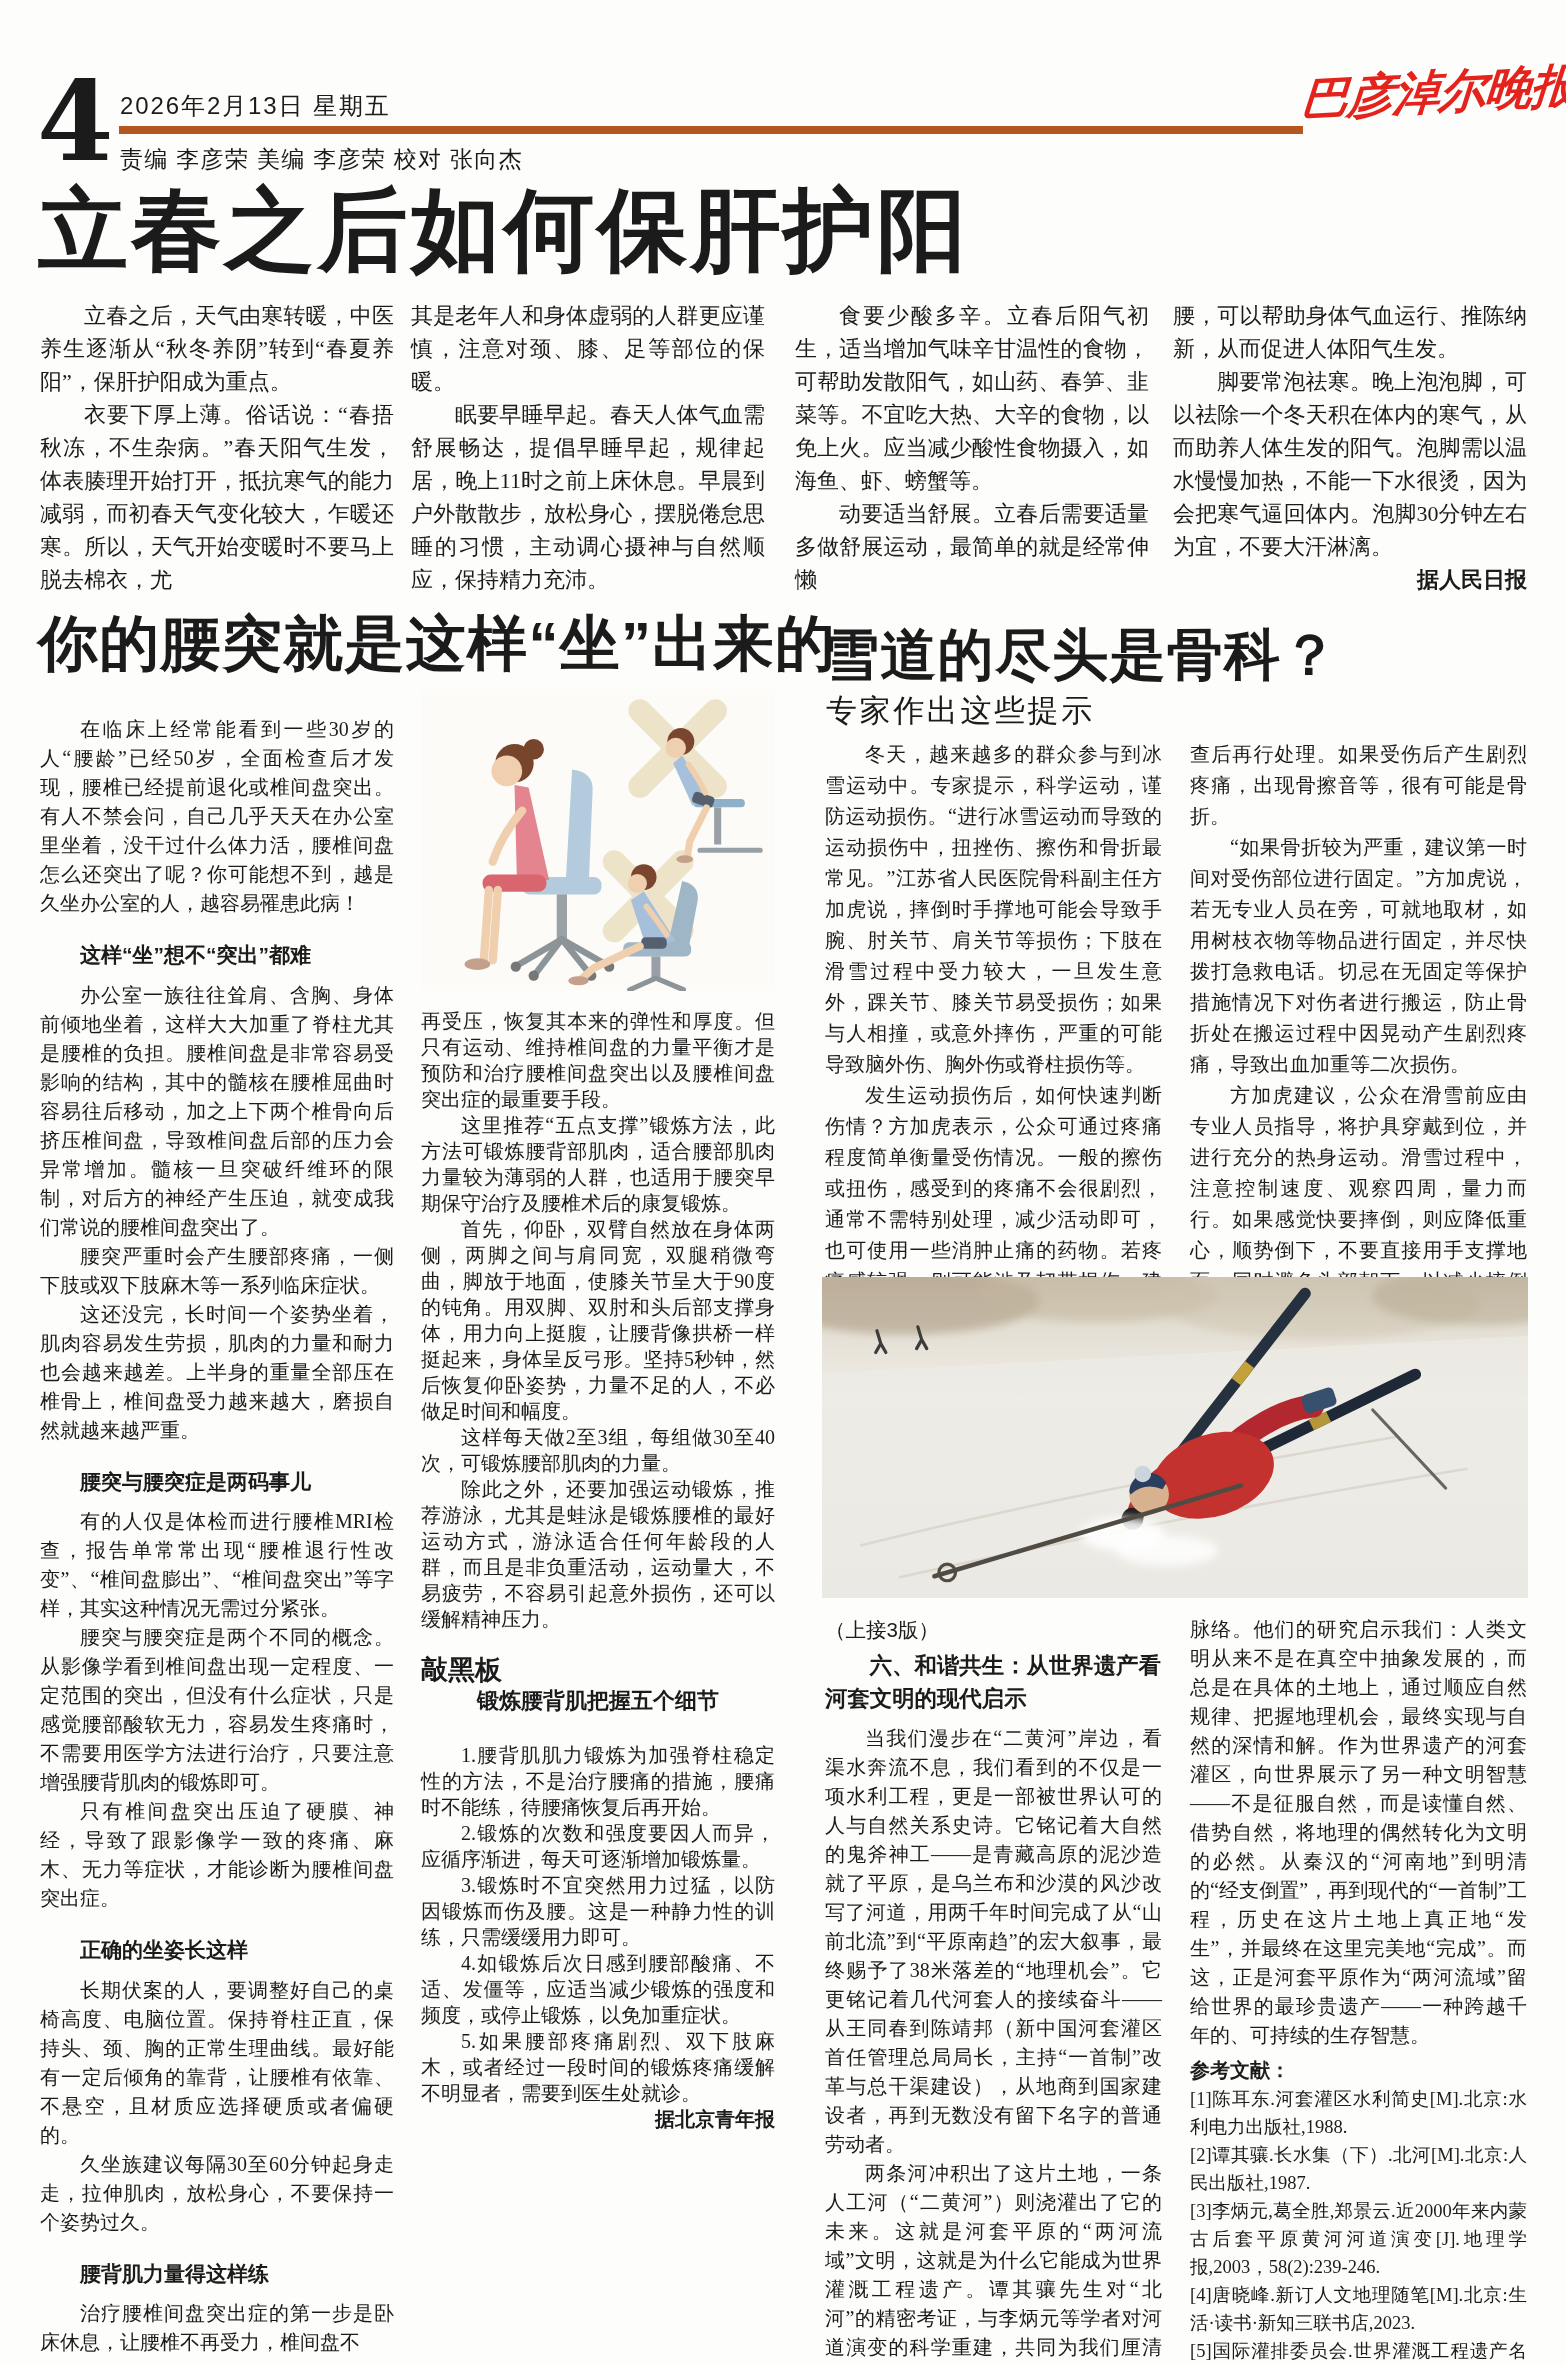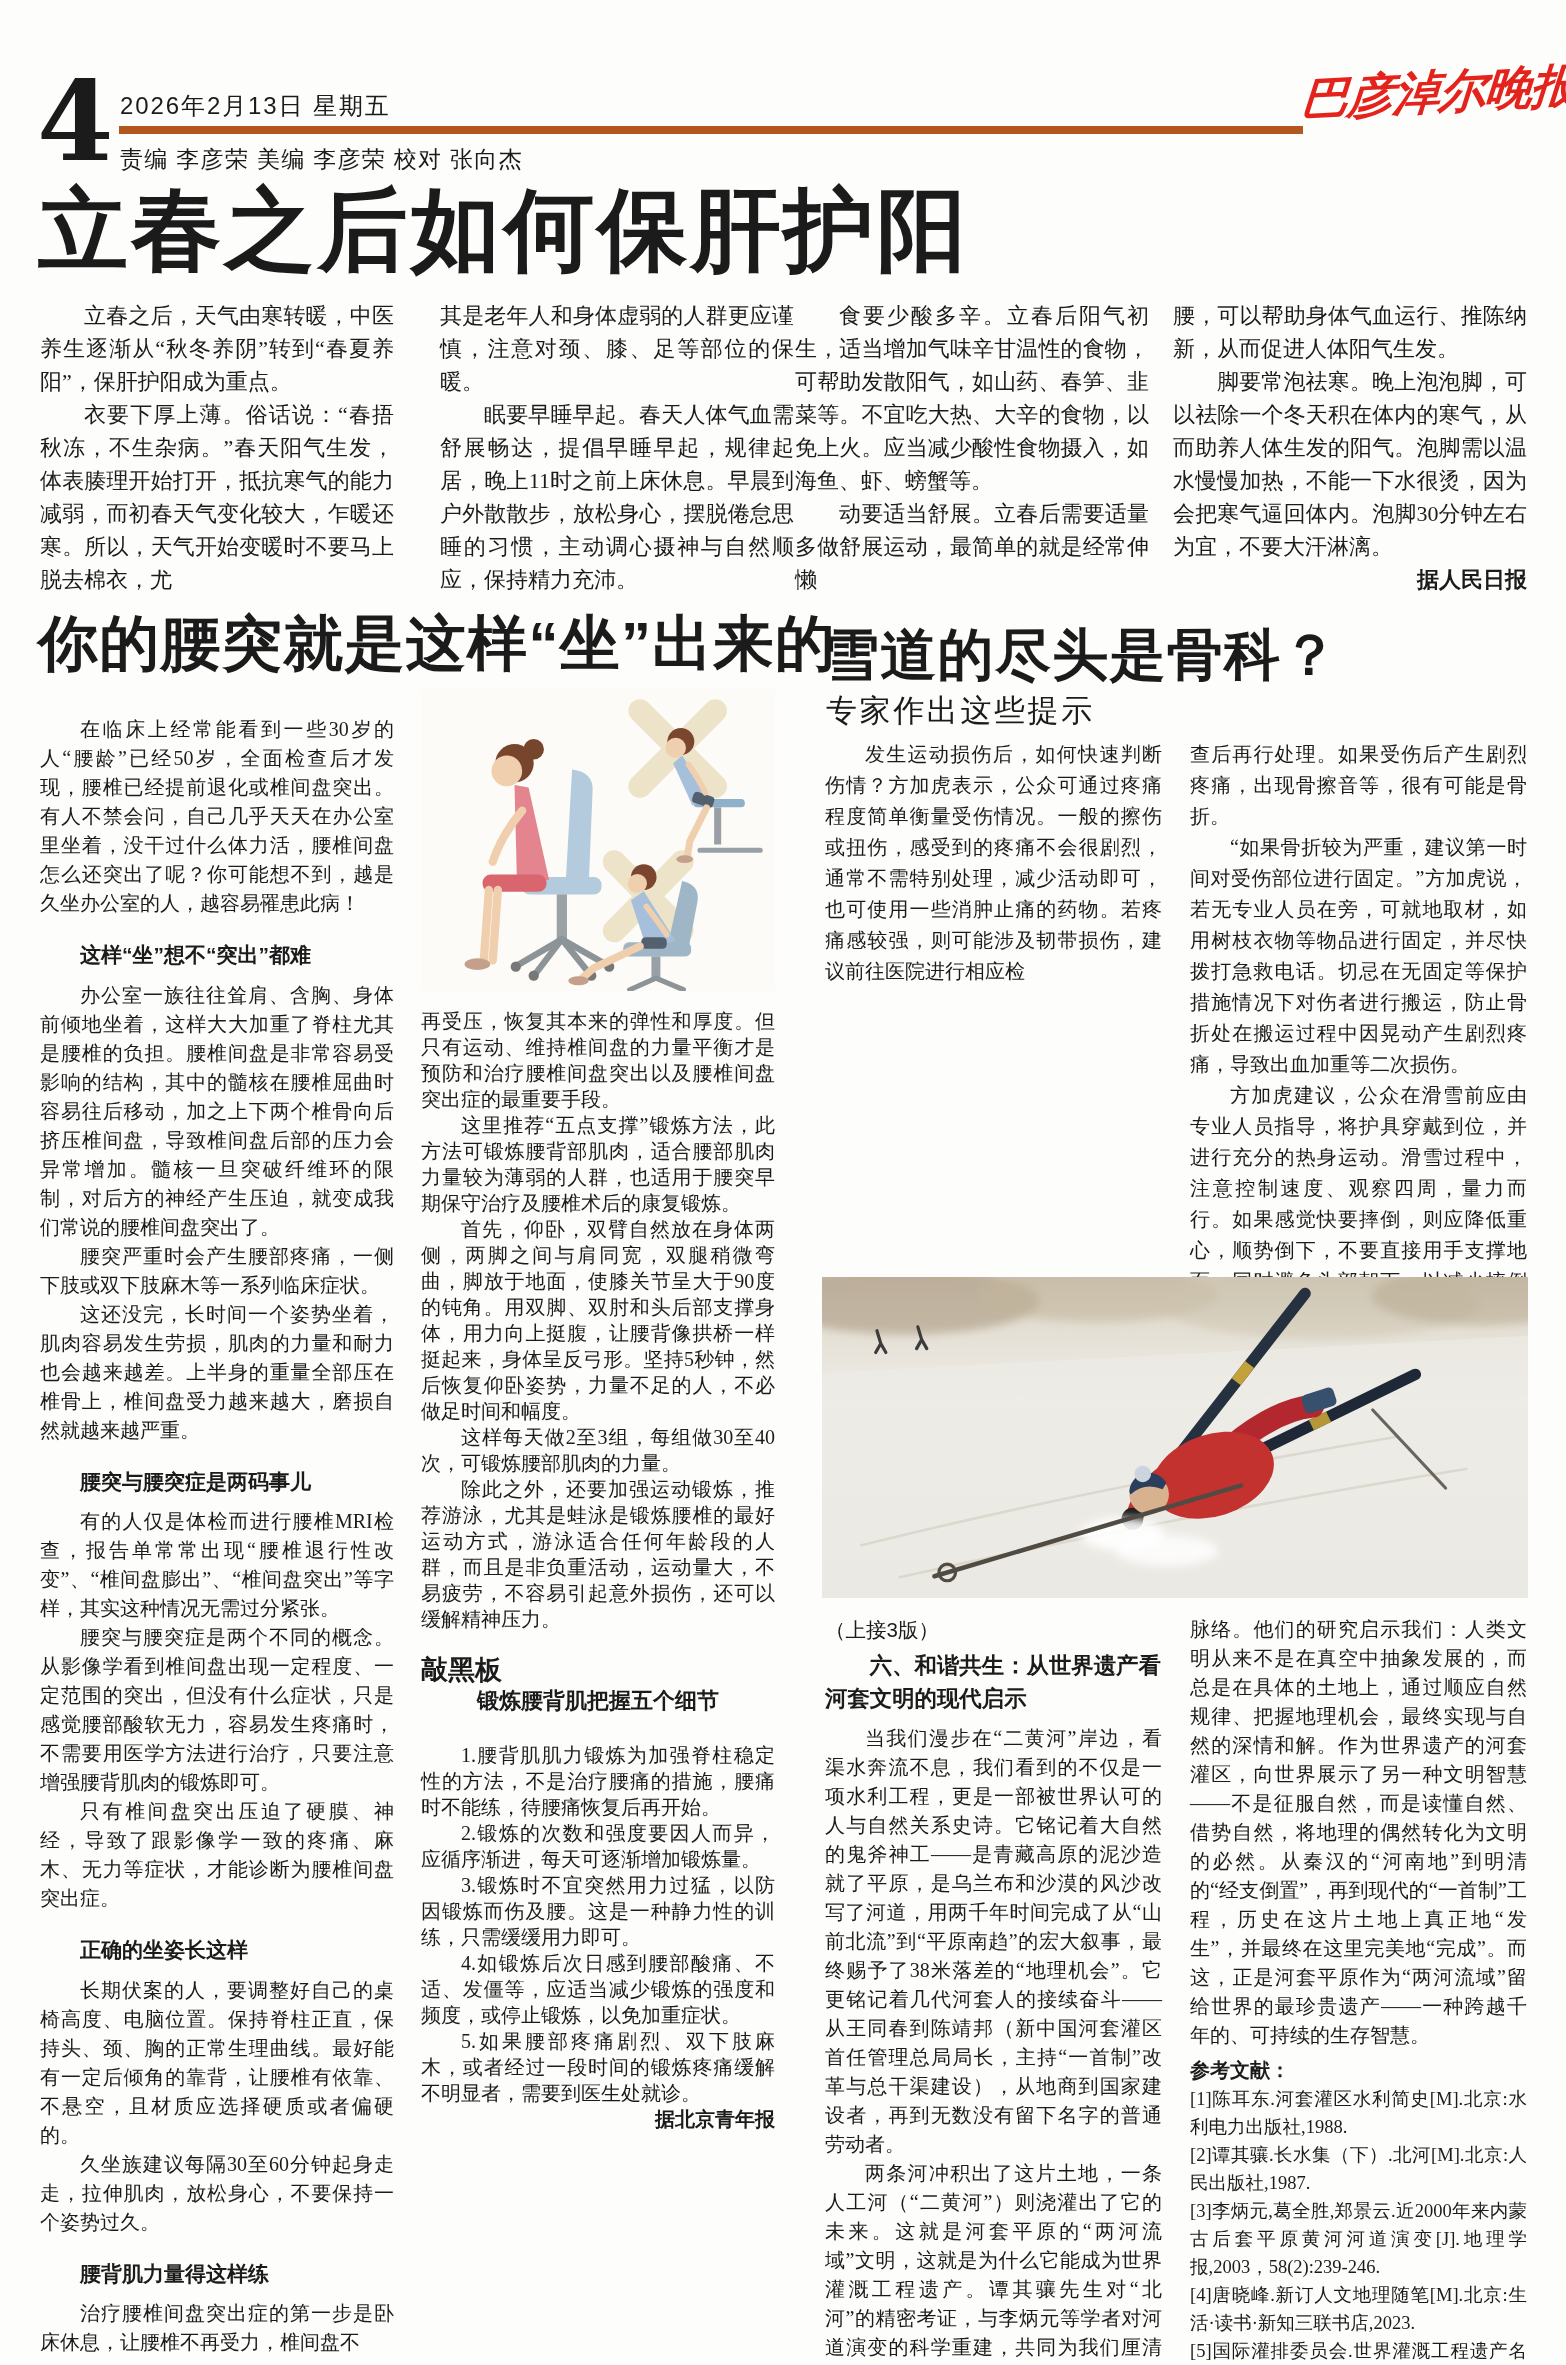--- a/index.html
+++ b/index.html
@@ -14,21 +14,21 @@
   #hdr-date{left:120px;top:90px;font-size:24px;letter-spacing:1.9px;}
   #hdr-rule{left:119px;top:126px;width:1184px;height:8.3px;}
   #hdr-staff{left:120px;top:144px;font-size:23px;letter-spacing:1.3px;}
   #masthead{left:1302px;top:61px;font-size:47px;font-weight:bold;font-style:italic;
             white-space:nowrap;transform:skewX(-7deg) rotate(-3deg);letter-spacing:-1.3px;
             font-family:"Liberation Serif",serif;}
 
   
   #a1-head{left:38px;top:184px;font-size:90px;font-weight:900;letter-spacing:3.2px;line-height:1.05;}
   .a1col{top:299px;width:354px;height:274px;font-size:22px;line-height:33px;}
-  #a1c1{left:40px;} #a1c2{left:440px;} #a1c3{left:795px;} #a1c4{left:1173px;}
+  #a1c1{left:40px;} #a1c2{left:411px;} #a1c3{left:795px;} #a1c4{left:1173px;}
 
   
   #a2-head{left:38px;top:604px;font-size:60px;font-weight:900;letter-spacing:1.3px;}
   #a2c1{left:40px;top:715px;width:354px;height:1570px;font-size:20px;line-height:29px;}
   #a2c2{left:421px;top:689px;width:354px;height:1595px;font-size:20px;line-height:26px;}
   #a2-fig{width:354px;height:302px;margin:0 0 16.6px 0;display:block;}
 
   
   #a3-head{left:823px;top:618px;font-size:56px;font-weight:900;letter-spacing:1.3px;}
   #a3-sub{left:826px;top:690px;font-size:31px;letter-spacing:2.6px;}
@@ -181,20 +181,21 @@
       <div class="blk p">3.锻炼时不宜突然用力过猛，以防因锻炼而伤及腰。这是一种静力性的训练，只需缓缓用力即可。</div>
       <div class="blk p">4.如锻炼后次日感到腰部酸痛、不适、发僵等，应适当减少锻炼的强度和频度，或停止锻炼，以免加重症状。</div>
       <div class="blk p">5.如果腰部疼痛剧烈、双下肢麻木，或者经过一段时间的锻炼疼痛缓解不明显者，需要到医生处就诊。</div>
       <div class="blk src">据北京青年报</div>
     </div>
 </div>
 
 <h2 id="a3-head" class="abs sans" style="margin:0">雪道的尽头是骨科？</h2>
 <div id="a3-sub" class="abs sans">专家作出这些提示</div>
 <div id="a3c1" class="abs a3col">
+    <div class="blk p">冬天，越来越多的群众参与到冰雪运动中。专家提示，科学运动，谨防运动损伤。“进行冰雪运动而导致的运动损伤中，扭挫伤、擦伤和骨折最常见。”江苏省人民医院骨科副主任方加虎说，摔倒时手撑地可能会导致手腕、肘关节、肩关节等损伤；下肢在滑雪过程中受力较大，一旦发生意外，踝关节、膝关节易受损伤；如果与人相撞，或意外摔伤，严重的可能导致脑外伤、胸外伤或脊柱损伤等。</div>
     <div class="blk p">发生运动损伤后，如何快速判断伤情？方加虎表示，公众可通过疼痛程度简单衡量受伤情况。一般的擦伤或扭伤，感受到的疼痛不会很剧烈，通常不需特别处理，减少活动即可，也可使用一些消肿止痛的药物。若疼痛感较强，则可能涉及韧带损伤，建议前往医院进行相应检</div>
   </div>
 <div id="a3c2" class="abs a3col">
     <div class="blk l">查后再行处理。如果受伤后产生剧烈疼痛，出现骨擦音等，很有可能是骨折。</div>
     <div class="blk p">“如果骨折较为严重，建议第一时间对受伤部位进行固定。”方加虎说，若无专业人员在旁，可就地取材，如用树枝衣物等物品进行固定，并尽快拨打急救电话。切忌在无固定等保护措施情况下对伤者进行搬运，防止骨折处在搬运过程中因晃动产生剧烈疼痛，导致出血加重等二次损伤。</div>
     <div class="blk p">方加虎建议，公众在滑雪前应由专业人员指导，将护具穿戴到位，并进行充分的热身运动。滑雪过程中，注意控制速度、观察四周，量力而行。如果感觉快要摔倒，则应降低重心，顺势倒下，不要直接用手支撑地面，同时避免头部朝下，以减少摔倒可能产生的伤害。<span class="fsrc">据新华社</span></div>
   </div>
 
 <div id="a3-photo" class="abs">
   <svg viewBox="0 0 1105 502" preserveAspectRatio="none" xmlns="http://www.w3.org/2000/svg">

